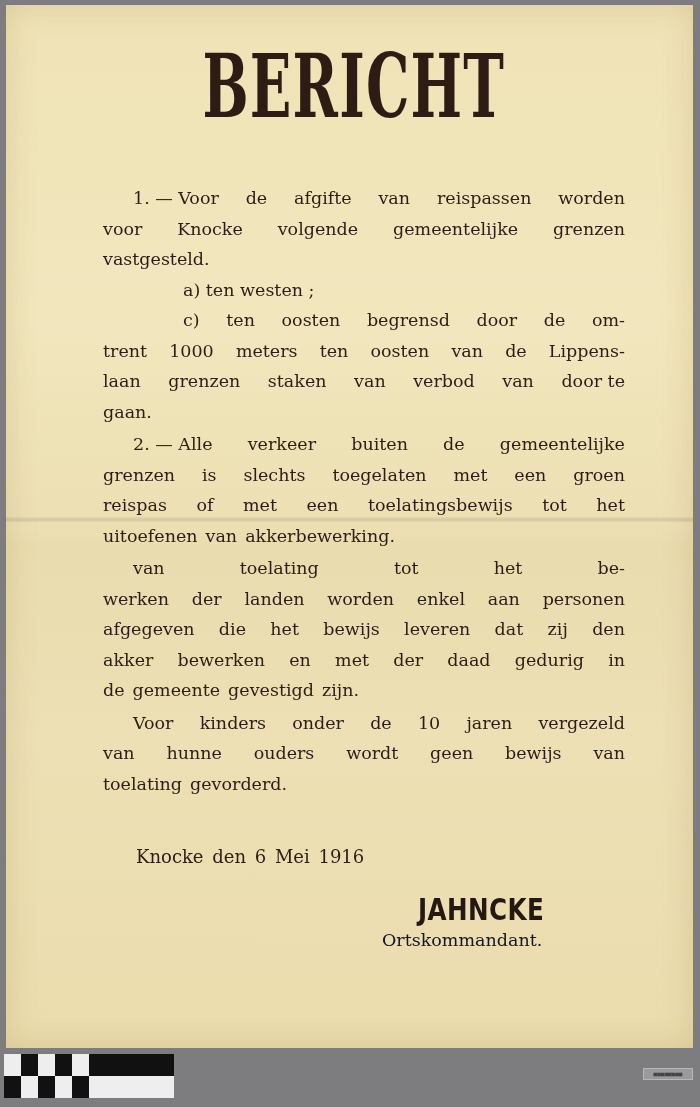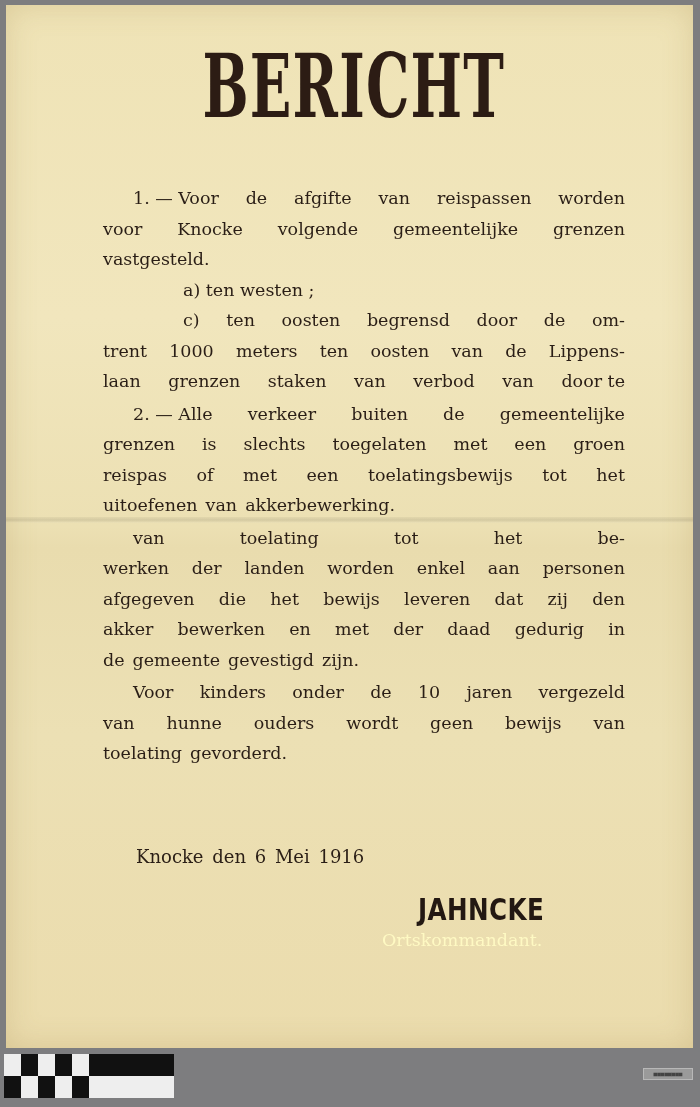--- a/index.html
+++ b/index.html
@@ -57,21 +57,21 @@
     }
     .signature {
       position: absolute; left: 418px; top: 892px;
       font-family: "DejaVu Sans", sans-serif; font-weight: bold;
       font-size: 30px; color: #231812;
       transform: scaleX(0.82); transform-origin: 0 0;
       letter-spacing: 0.5px;
     }
     .rank {
       position: absolute; left: 382px; top: 930px;
-      font-size: 17.5px; color: #fef9c3; font-family: "DejaVu Serif", serif;
+      font-size: 17.5px; color: #0f172a; font-family: "DejaVu Serif", serif;
     }
     .scale-bar {
       position: absolute; left: 4px; top: 1054px;
       width: 170px; height: 44px;
       display: grid;
       grid-template-columns: 17px 17px 17px 17px 17px 85px;
       grid-template-rows: 22px 22px;
     }
     .cell-w { background: #eeeeee; }
     .cell-b { background: #111111; }
@@ -134,20 +134,23 @@
   </div>
   <div class="line">
     <span>laan</span>
     <span>grenzen</span>
     <span>staken</span>
     <span>van</span>
     <span>verbod</span>
     <span>van</span>
     <span>door te</span>
   </div>
+  <div class="line last">
+    <span>gaan.</span>
+  </div>
 
   <div class="para-gap"></div>
 
   <div class="line indent1">
     <span>2. — Alle</span>
     <span>verkeer</span>
     <span>buiten</span>
     <span>de</span>
     <span>gemeentelijke</span>
   </div>

